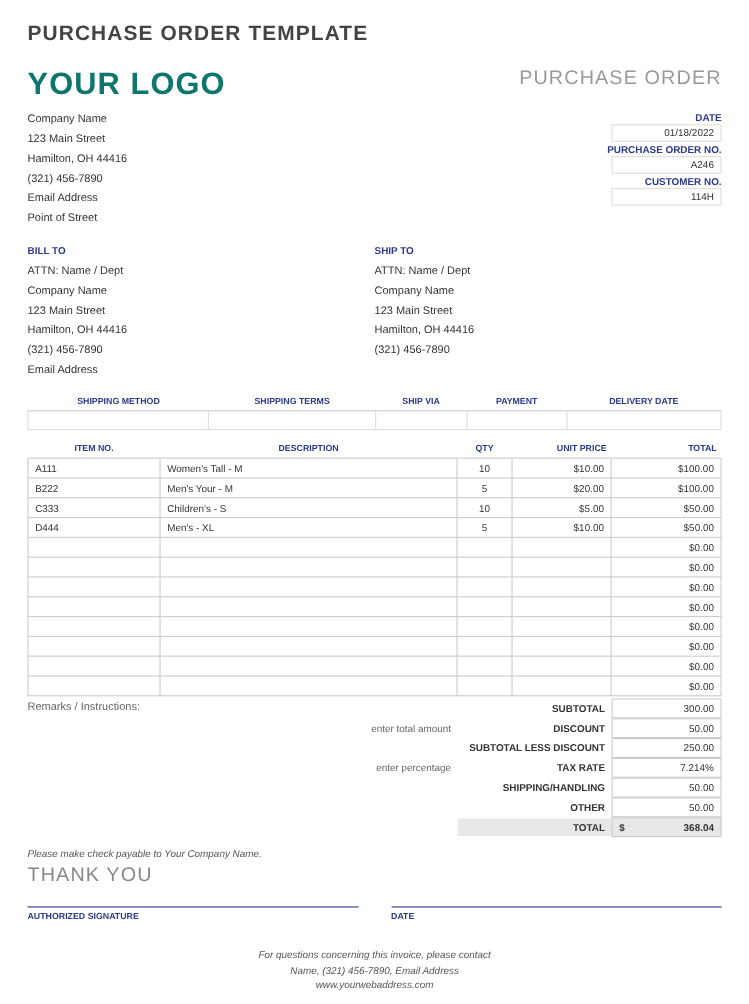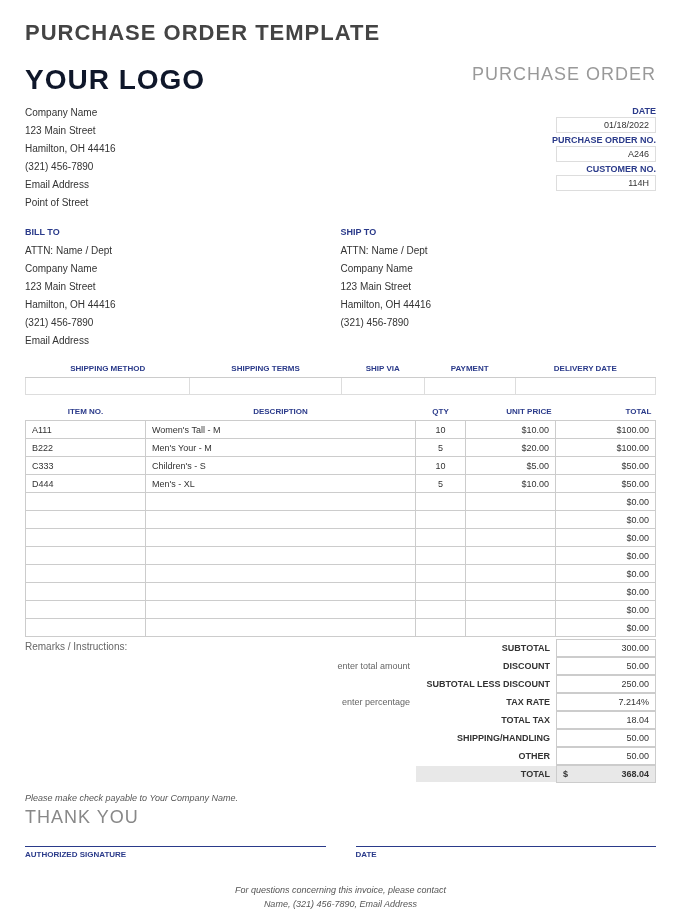--- a/index.html
+++ b/index.html
@@ -1,19 +1,19 @@
 <!DOCTYPE html>
 <html><head>
 <meta charset="utf-8">
 <style>
   * { box-sizing: border-box; margin: 0; padding: 0; }
   body { font-family: Arial, Helvetica, sans-serif; font-size: 10px; color: #333; background: #fff; width: 681px; padding: 20px 25px; }
-  .page-title { font-weight: bold; font-size: 22px; letter-spacing: 1px; color: #444; margin-bottom: 18px; }
+  .page-title { font-weight: bold; font-size: 19px; letter-spacing: 1px; color: #444; margin-bottom: 18px; }
   .header-row { display: flex; justify-content: space-between; align-items: flex-start; margin-bottom: 8px; }
-  .logo { font-size: 28px; font-weight: bold; letter-spacing: 1px; color: #0f172a; }
+  .logo { font-size: 28px; font-weight: bold; letter-spacing: 1px; color: #0f766e; }
   .doc-type { font-size: 18px; letter-spacing: 1px; color: #999; }
   .info-row { display: flex; justify-content: space-between; margin-bottom: 12px; }
   .company-info { line-height: 1.8; font-size: 10px; }
   .po-meta { text-align: right; font-size: 9px; }
   .po-meta .label { font-weight: bold; color: #2a3a8a; font-size: 9px; margin-top: 2px; }
   .po-meta .value { border: 1px solid #ddd; padding: 2px 6px; min-width: 100px; display: inline-block; margin-top: 1px; color: #333; }
   .addresses { display: flex; gap: 0; margin-bottom: 10px; }
   .addr-col { flex: 1; line-height: 1.8; font-size: 10px; }
   .addr-label { font-weight: bold; color: #2a3a8a; font-size: 9px; margin-bottom: 2px; }
   table { width: 100%; border-collapse: collapse; font-size: 9px; }
@@ -230,24 +230,20 @@
     <div class="totals-row">
         <span class="tlabel">SUBTOTAL LESS DISCOUNT</span>
         <span class="tval">250.00</span>
       </div>
     <div class="totals-row">
         <span class="hint">enter percentage</span>
         <span class="tlabel">TAX RATE</span>
         <span class="tval">7.214%</span>
       </div>
     <div class="totals-row">
-        <span class="tlabel">TOTAL TAX</span>
-        <span class="tval">18.04</span>
-      </div>
-    <div class="totals-row">
         <span class="tlabel">SHIPPING/HANDLING</span>
         <span class="tval">50.00</span>
       </div>
     <div class="totals-row">
         <span class="tlabel">OTHER</span>
         <span class="tval">50.00</span>
       </div>
     <div class="totals-row final">
         <span class="tlabel">TOTAL</span>
         <span class="tval"><span class="cur">$</span><span>368.04</span></span>

